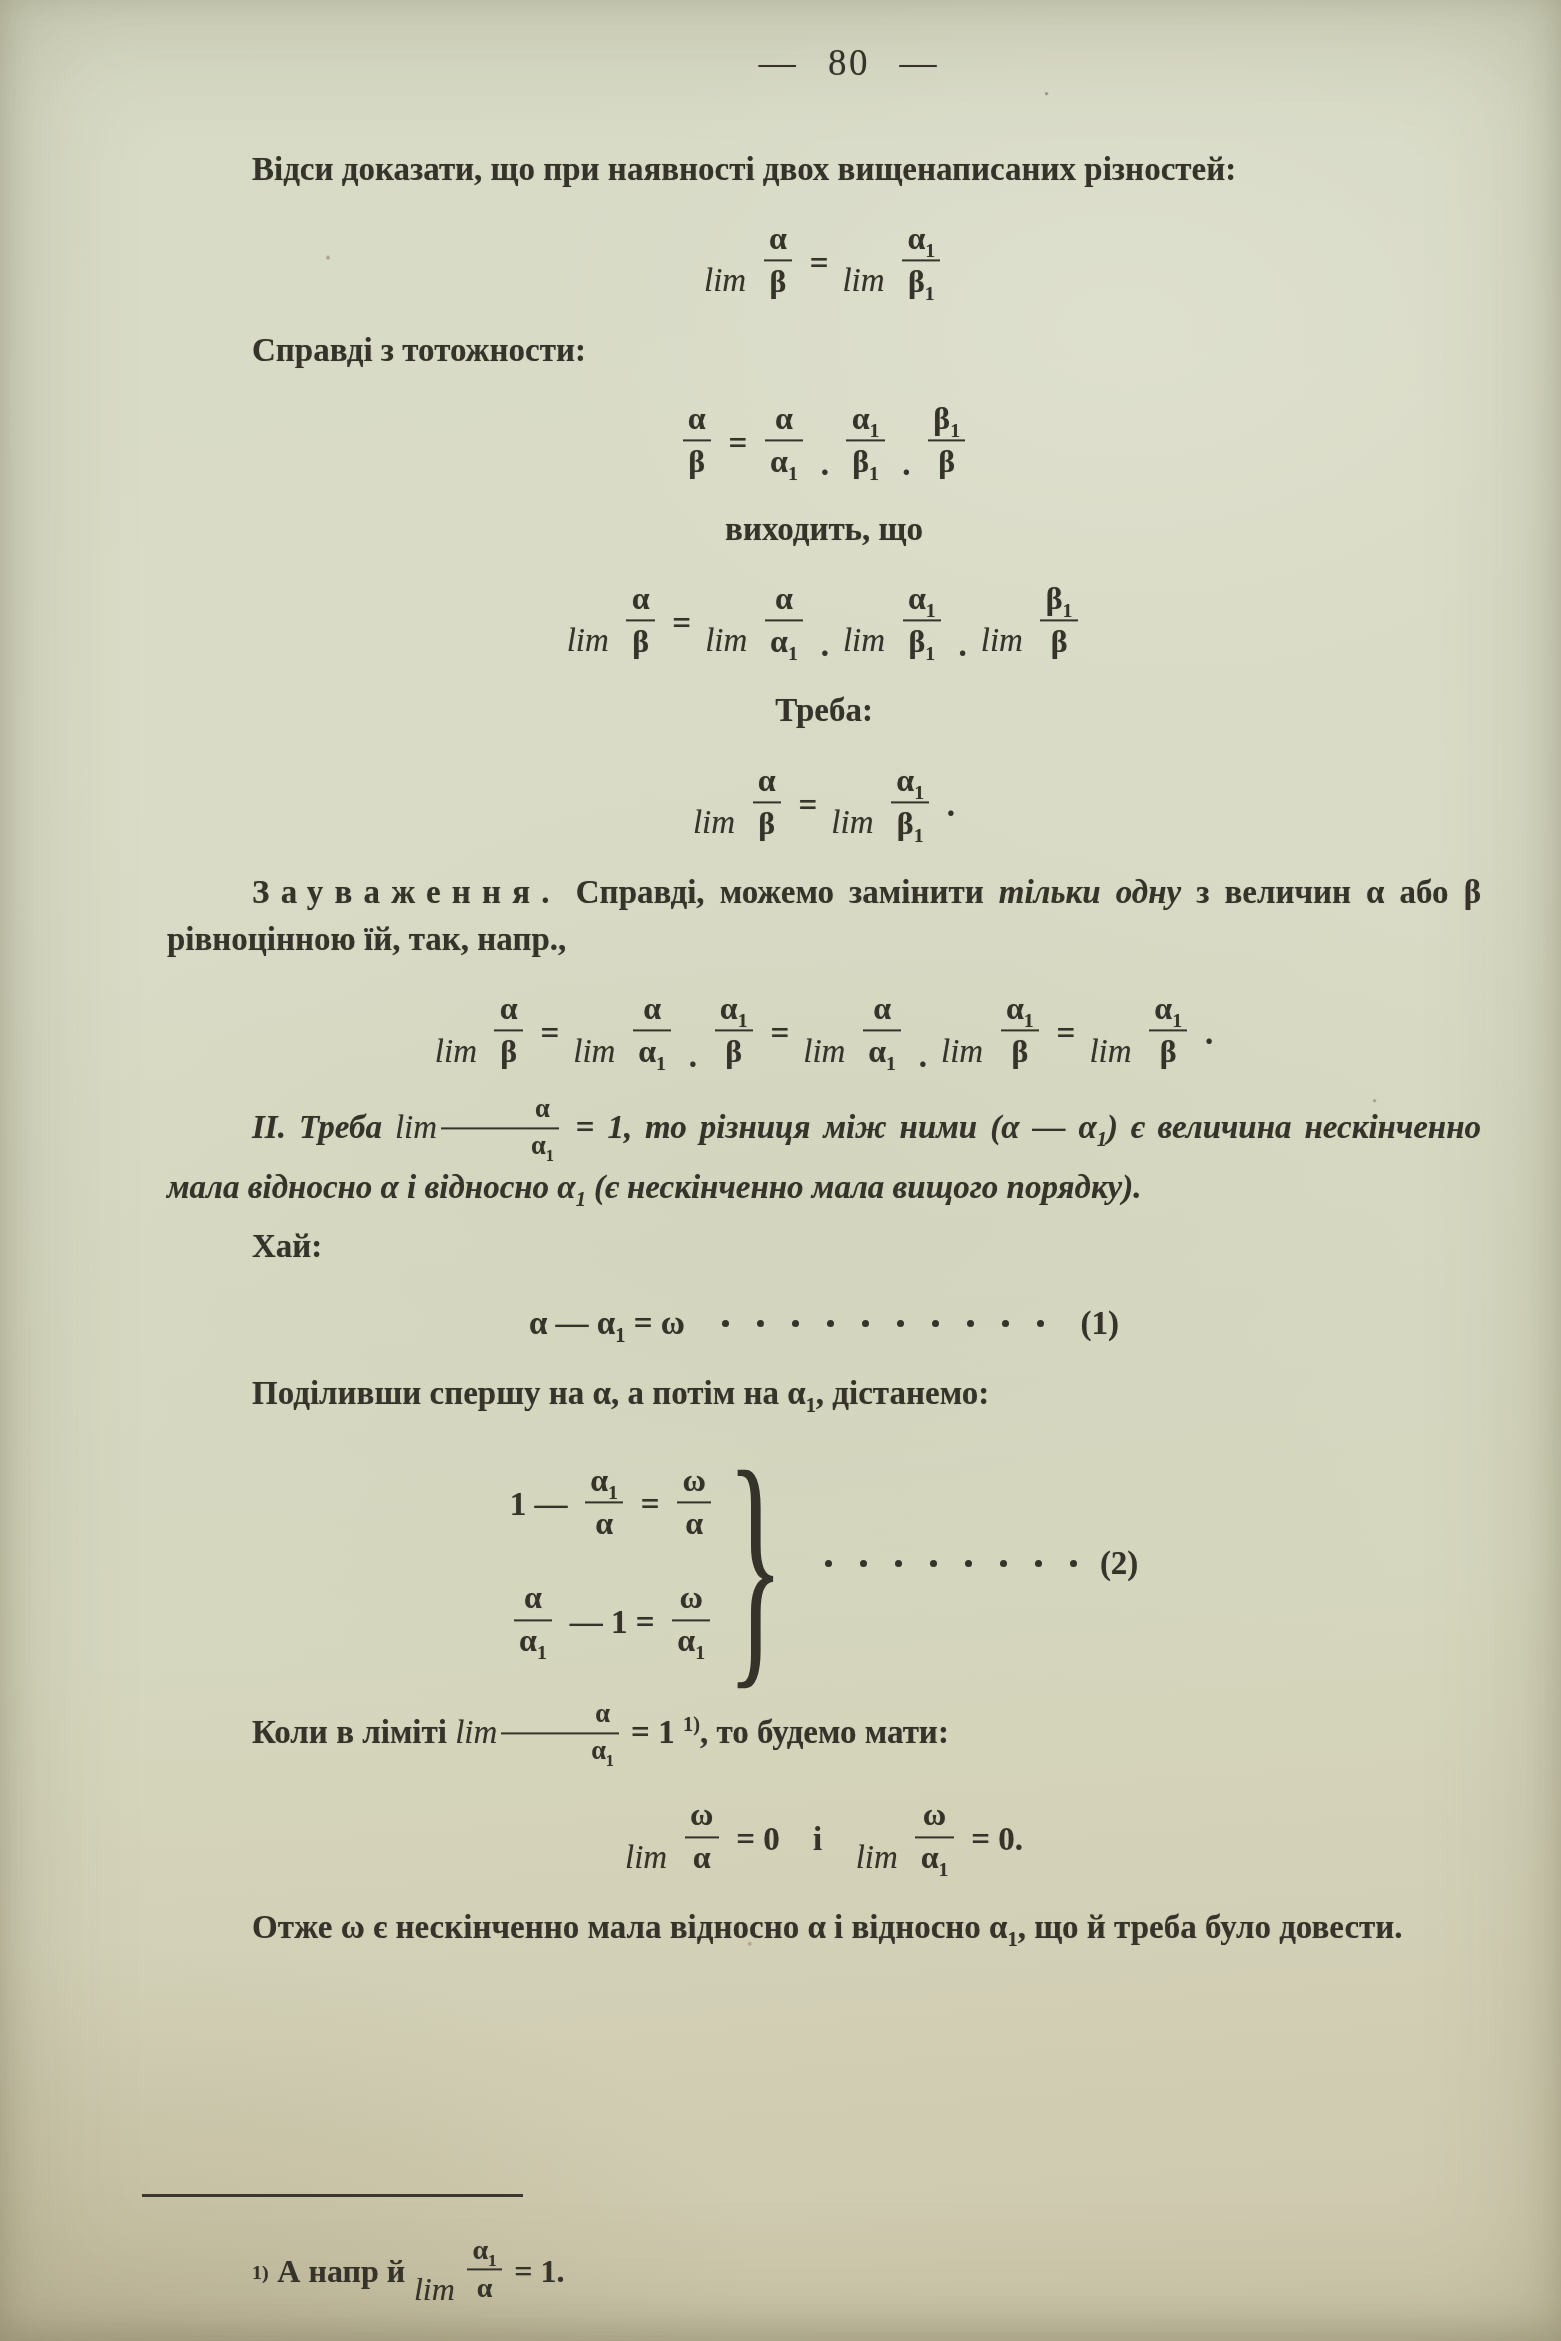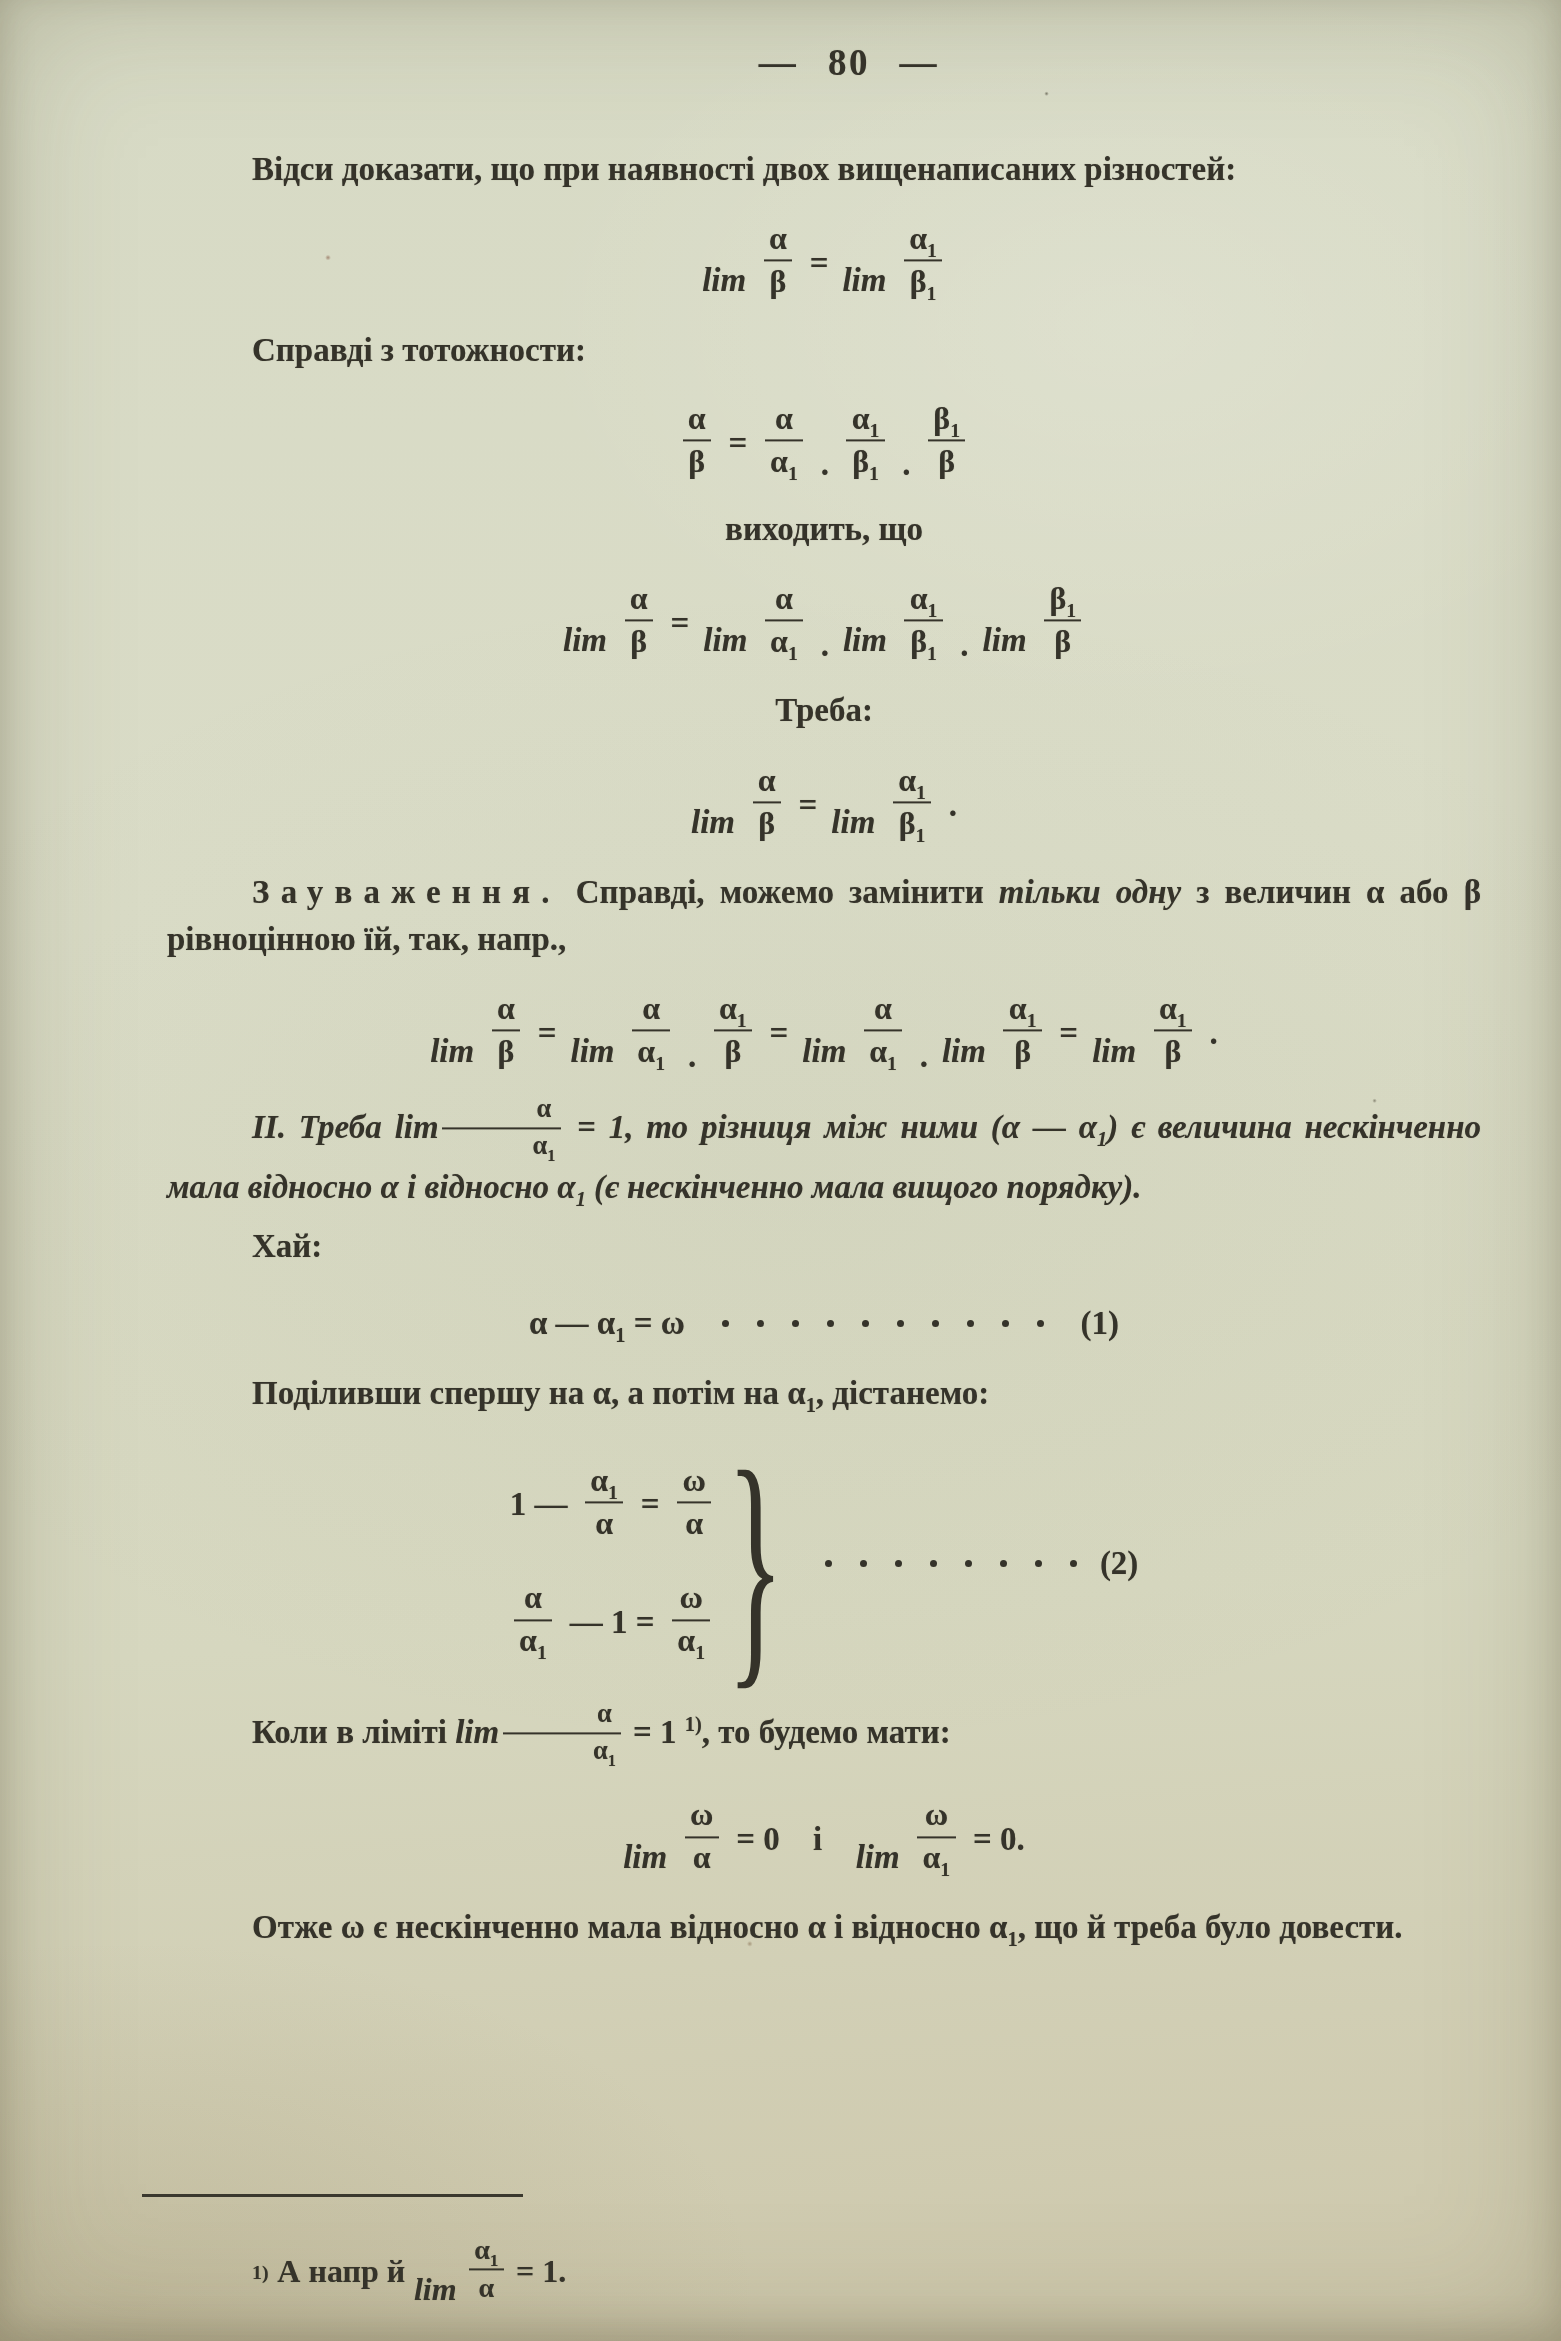--- a/index.html
+++ b/index.html
@@ -20,32 +20,32 @@
       radial-gradient(4.4px 4.4px at 48% 83%, rgba(110,80,50,.45), transparent 65%),
       radial-gradient(3.5px 3.5px at 88% 47%, rgba(60,55,40,.5), transparent 65%),
       radial-gradient(970px 617px at 72% 14%, rgba(255,255,252,.14), transparent 62%),
       radial-gradient(881px 494px at 8% 98%, rgba(125,108,66,.16), transparent 72%),
       radial-gradient(1322px 793px at 50% 50%, rgba(118,126,96,.05), transparent 75%),
       linear-gradient(176deg,#d7dac5 0%, #dadcc7 38%, #d6d7bf 68%, #cdc7ab 100%);
     box-shadow:inset 0 0 132px rgba(92,86,54,.28), inset 0 -10.6px 35px rgba(70,60,35,.22);
     text-shadow:0 0 0.9px rgba(45,42,30,.35);
   }
   .pageno{
-    text-align:center;font-weight:bold;font-size:37px;
+    text-align:center;font-weight:normal;font-size:37px;
     letter-spacing:2.6px;word-spacing:17.6px;
     transform:translateX(25px);
     margin-bottom:56px;flex:none;
   }
   .para{margin:0 0 12.3px 0;text-align:justify;font-weight:bold;}
   .para.indent{text-indent:85px;}
   .para.flush{text-indent:0;text-align:center;}
   .t-rm{font-weight:bold;}
   .t-it{font-style:italic;font-weight:bold;}
   .t-sp{font-weight:bold;letter-spacing:.34em;}
-  .t-lim{font-style:italic;font-weight:bold;white-space:nowrap;margin-top:35px;}
+  .t-lim{font-style:italic;font-weight:normal;white-space:nowrap;margin-top:35px;}
   .t-op{font-weight:bold;white-space:nowrap;}
   .t-dot{font-weight:bold;align-self:flex-end;transform:translateY(5.3px);}
   sub{font-size:.62em;line-height:0;}
   sup{font-size:.62em;line-height:0;}
   
   .frac{
     display:inline-flex;flex-direction:column;align-items:center;
     vertical-align:middle;text-align:center;
     font-size:32px;line-height:1.12;font-weight:bold;
     margin:0 3.5px;transform:translateY(-2.6px);

